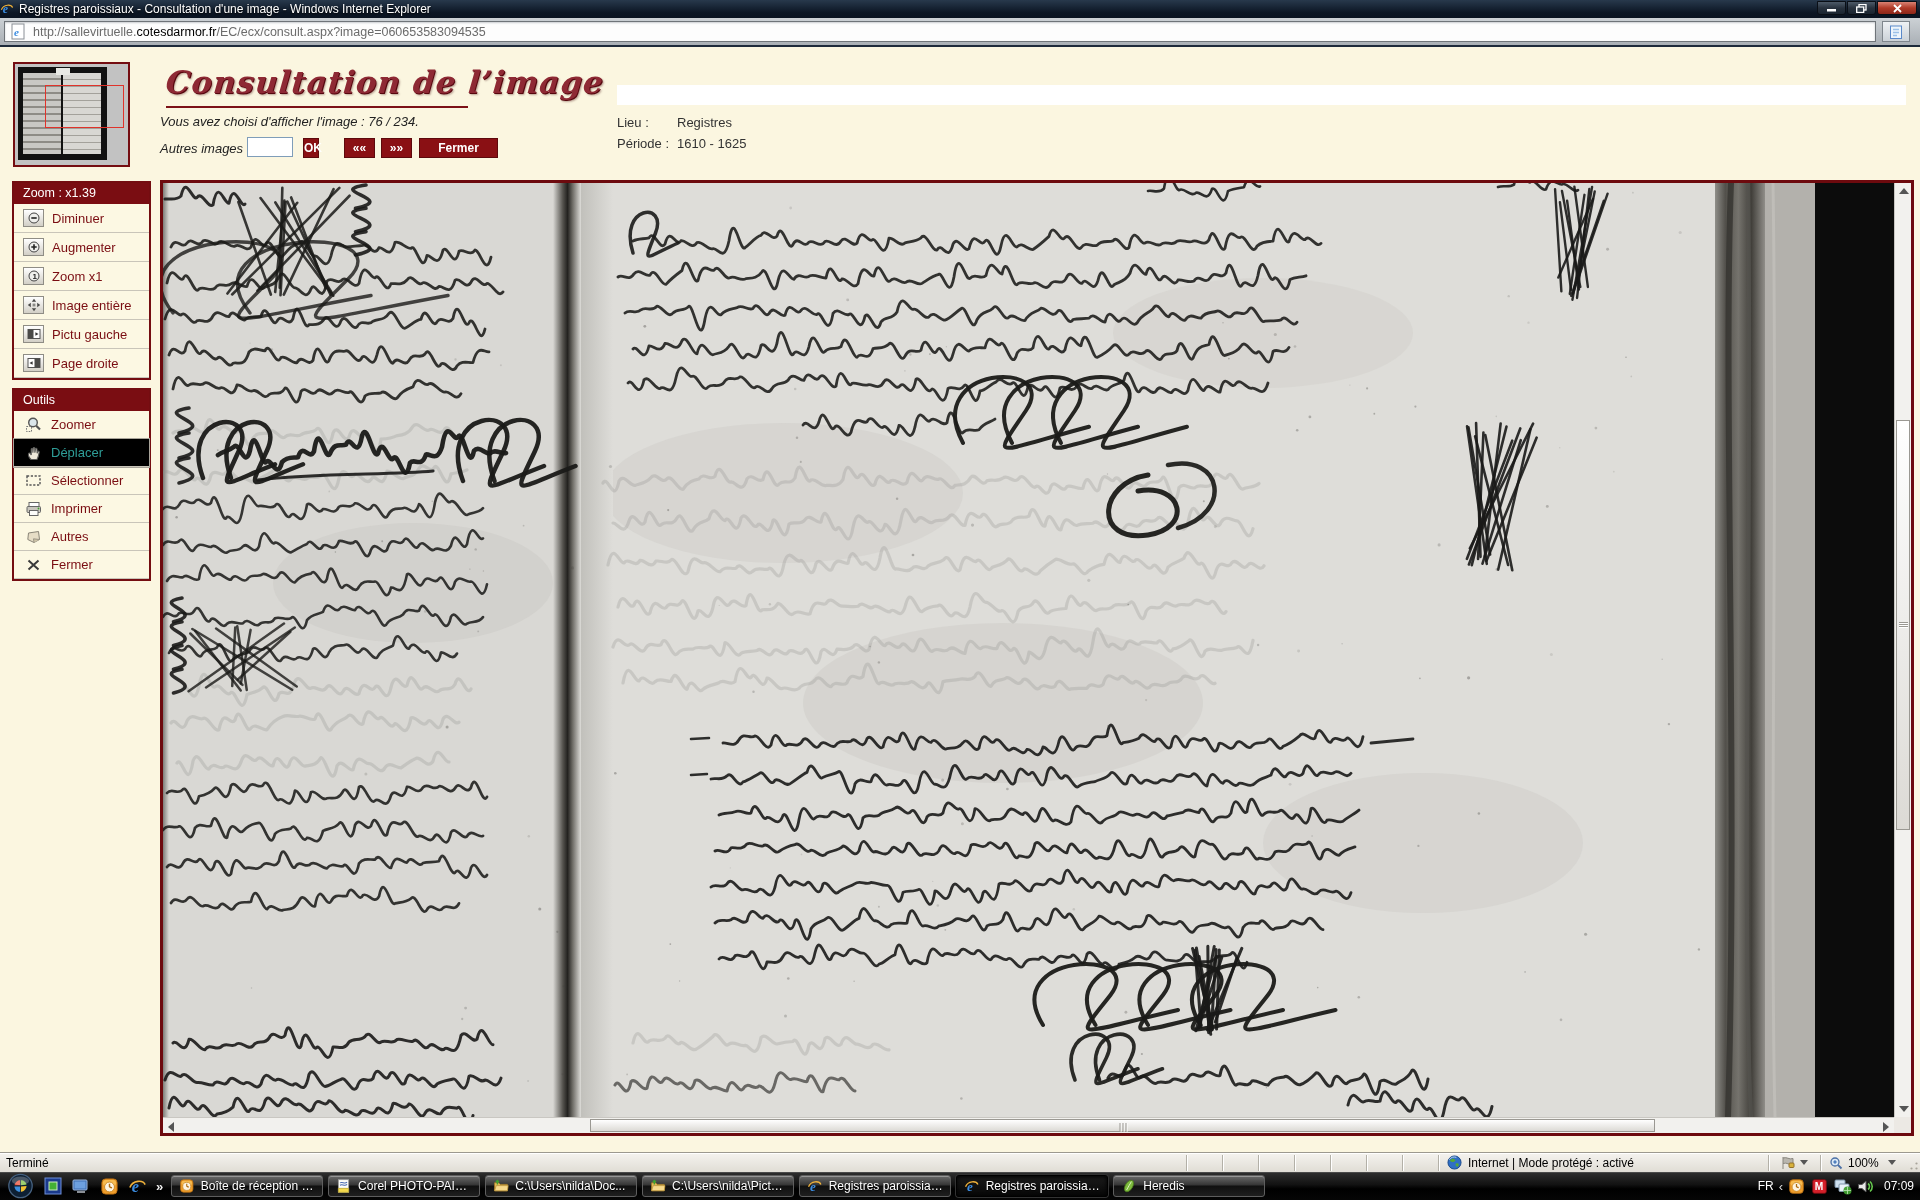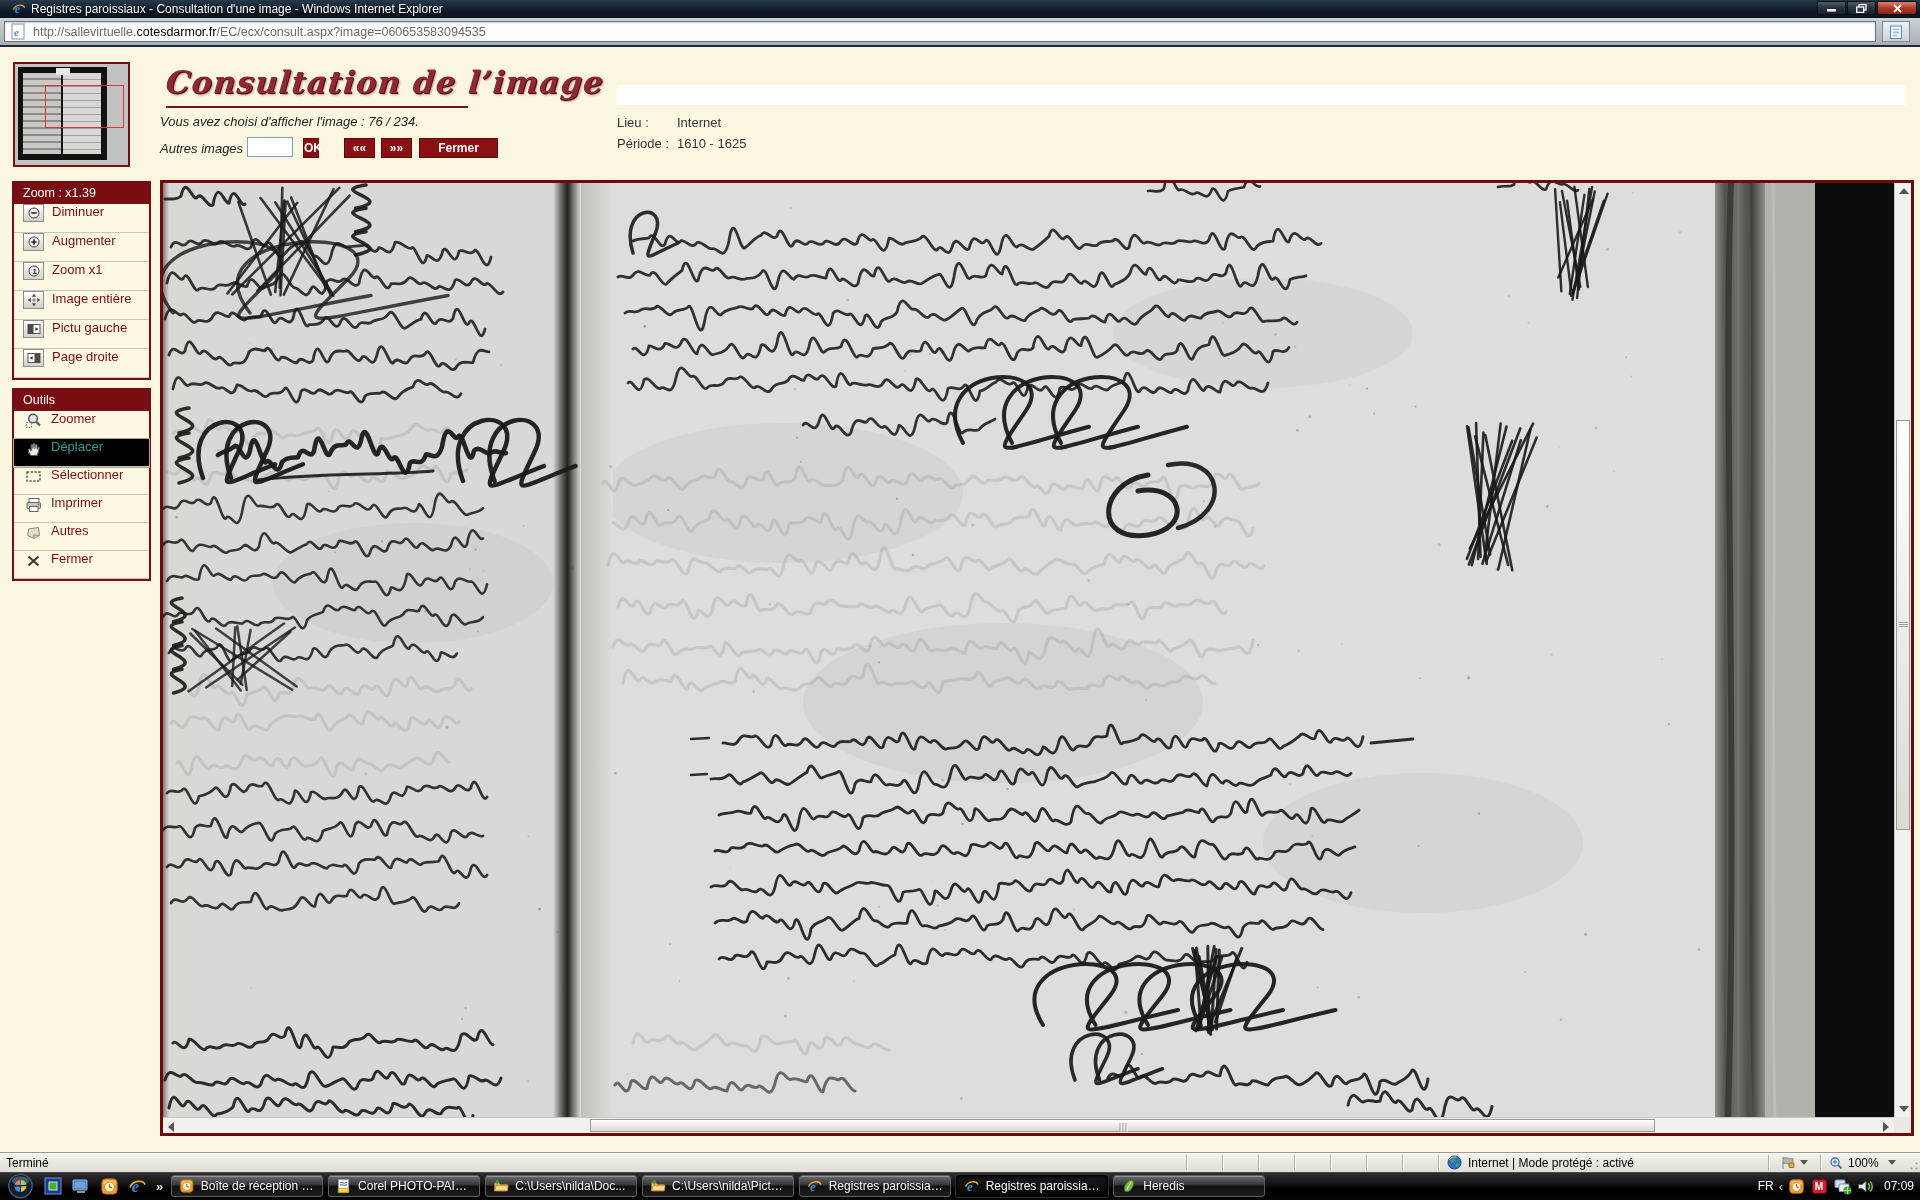--- a/index.html
+++ b/index.html
@@ -1,19 +1,19 @@
 <!DOCTYPE html>
 <html><head>
 <meta charset="utf-8">
 <style>
 *{margin:0;padding:0;box-sizing:border-box}
 html,body{width:1920px;height:1200px;overflow:hidden}
 body{font-family:"Liberation Sans",sans-serif;background:#fbf6e0;position:relative;font-size:13px}
 
-#titlebar{position:absolute;left:0;top:0;width:1920px;height:18px;background:linear-gradient(#28394c,#0c1624 70%,#0a1320);display:flex;align-items:center;padding-left:12px;gap:5px}
+#titlebar{position:absolute;left:0;top:0;width:1920px;height:18px;background:linear-gradient(#28394c,#0c1624 70%,#0a1320);display:flex;align-items:center;padding-left:0;gap:5px}
 #titlebar .t{color:#fff;font-size:12px;text-shadow:0 1px 2px #000}
 #winbtns{position:absolute;right:3px;top:1px;display:flex}
 .wbtn{width:29px;height:14px;border:1px solid #0a0f16;border-radius:0 0 3px 3px;background:linear-gradient(#4d5a68,#28323e 50%,#1a2430);display:flex;align-items:center;justify-content:center;margin-left:1px}
 .wbtn.close{width:40px;background:linear-gradient(#d98273,#b03a28 50%,#8c2619)}
 #addressbar{position:absolute;left:0;top:18px;width:1920px;height:29px;background:linear-gradient(#ccd1d5,#a9afb5);border-bottom:2px solid #1d2a3a;display:flex;align-items:center;padding:0 4px;gap:6px}
 #urlfield{flex:0 0 1872px;height:21px;background:#fdfdfd;border:1px solid #6f7479;box-shadow:inset 0 1px 2px #c9ccd0;display:flex;align-items:center;padding:0 5px;gap:6px}
 #urlfield .u1,#urlfield .u3{color:#6b6b6b;font-size:12.5px}
 #urlfield .u2{color:#000;font-weight:normal;font-size:12.5px}
 #gobtn{width:28px;height:21px;background:linear-gradient(#eef1f4,#ccd2d8);border:1px solid #7f868d;display:flex;align-items:center;justify-content:center}
 
@@ -30,21 +30,21 @@
 .it{font-style:italic;color:#222}
 #subtitle{position:absolute;left:160px;top:114px;font-size:13px}
 #autreslbl{position:absolute;left:160px;top:141px;font-size:13px}
 #autresinput{position:absolute;left:247px;top:137px;width:46px;height:20px;border:1px solid #7f9db9;background:#fff;font-size:12px;padding:0 3px}
 .mbtn{position:absolute;top:138px;height:20px;background:#8a1014;border:1px solid #5d090c;color:#fff;font-size:12px;font-weight:bold;text-align:center;line-height:18px;cursor:pointer}
 #whitestrip{position:absolute;left:617px;top:85px;width:1289px;height:20px;background:#fff}
 .hmeta{position:absolute;font-size:13px;color:#333}
 
 .panel{position:absolute;left:12px;width:139px;border:2px solid #740d11;background:#fcf8e3}
 .panel-h{background:#7a0d12;color:#fff;font-size:12.5px;height:21px;line-height:21px;padding-left:9px}
-.pitem{display:flex;align-items:flex-start;gap:8px;padding-left:9px;border-bottom:1px solid #c9c5b9;color:#7a0d12;font-size:13px;cursor:pointer}
+.pitem{display:flex;align-items:center;gap:8px;padding-left:9px;border-bottom:1px solid #c9c5b9;color:#7a0d12;font-size:13px;cursor:pointer}
 #zoompanel .pitem{height:29px}
 #toolspanel .pitem{height:28px}
 .zico{width:21px;height:18px;background:linear-gradient(#ffffff,#d2cfc6);border:1px solid #8f8d85;display:flex;align-items:center;justify-content:center;flex:0 0 21px}
 .tico{width:20px;height:18px;display:flex;align-items:center;justify-content:center;flex:0 0 20px}
 .pitem.sel{background:#000000;outline:1px solid #a8a49a;color:#2f9e98}
 
 #viewer{position:absolute;left:160px;top:180px;width:1754px;height:956px;border:3px solid #6d0a0e;background:#d9d8d4}
 #ms{display:block}
 #vscroll{position:absolute;right:0;top:0;width:17px;height:934px;background:#f2f1ee;border-left:1px solid #c9c7c2}
 #hscroll{position:absolute;left:0;bottom:0;width:1731px;height:16px;background:#f2f1ee;border-top:1px solid #c9c7c2}
@@ -163,21 +163,21 @@
 <div id="titleline"></div>
 <div id="subtitle" class="it">Vous avez choisi d'afficher l'image : 76 / 234.</div>
 <div id="autreslbl" class="it">Autres images :</div>
 <input id="autresinput" value="" style="">
 <div class="mbtn" style="left:303px;width:16px">OK</div>
 <div class="mbtn" style="left:344px;width:31px">««</div>
 <div class="mbtn" style="left:381px;width:31px">»»</div>
 <div class="mbtn" style="left:419px;width:79px">Fermer</div>
 <div id="whitestrip"></div>
 <div class="hmeta" style="left:617px;top:115px">Lieu :</div>
-<div class="hmeta" style="left:677px;top:115px">Internet</div>
+<div class="hmeta" style="left:677px;top:115px">Registres</div>
 <div class="hmeta" style="left:617px;top:136px">Période :</div>
 <div class="hmeta" style="left:677px;top:136px">1610 - 1625</div>
 
 <div id="zoompanel" class="panel" style="top:181px">
   <div class="panel-h">Zoom : x1.39</div>
   <div class="pitem">
     <span class="zico">
         <svg width="14" height="14">
           <circle cx="7" cy="7" r="5" fill="#efefec" stroke="#444"></circle>
           <path d="M4.3 7 L9.7 7" stroke="#222" stroke-width="1.6"></path>

